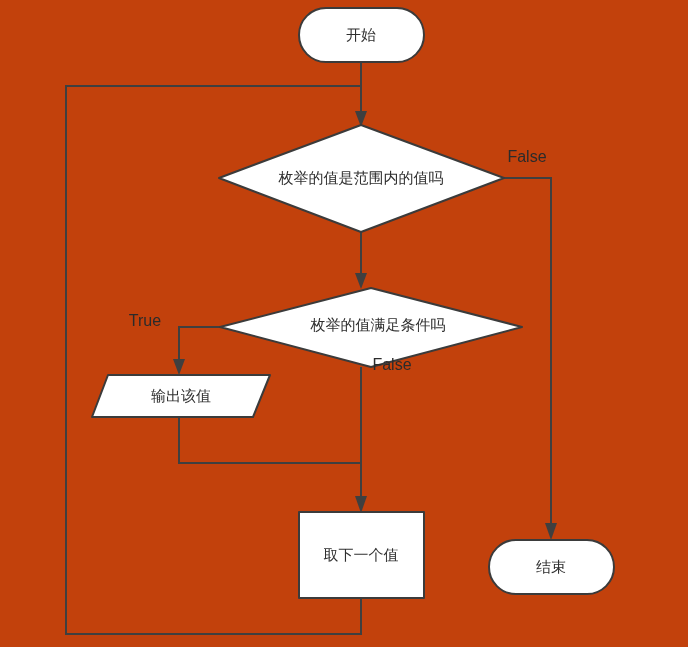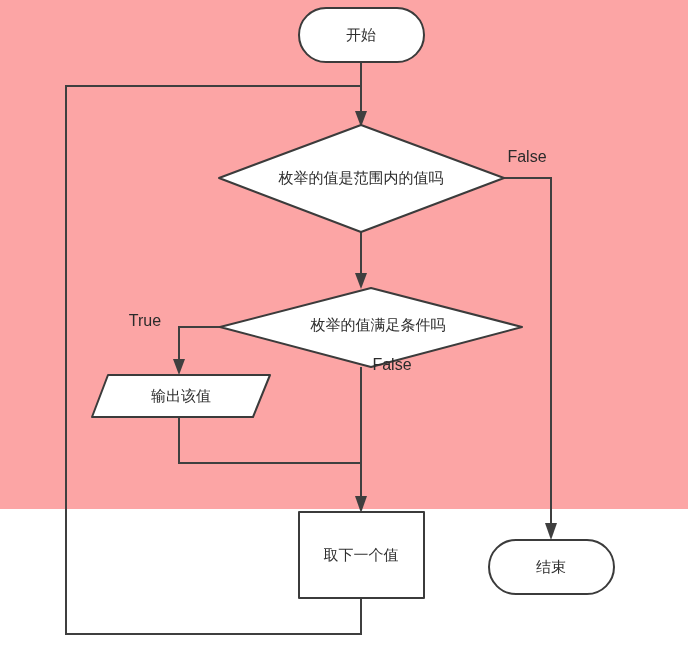--- a/index.html
+++ b/index.html
@@ -10,22 +10,22 @@
   }
   body {
     width: 688px;
     height: 647px;
     font-family: "Liberation Sans", "DejaVu Sans", sans-serif;
     overflow: hidden;
   }
   #flowchart-root {
     position: relative;
     width: 688px;
-    height: 509px;
-    background: #fca5a5;
+    height: 647px;
+    background: #c2410c;
   }
   svg#flow-svg {
     display: block;
     width: 688px;
     height: 647px;
   }
   .node-shape {
     fill: #ffffff;
     stroke: #3b3b3b;
     stroke-width: 2;

